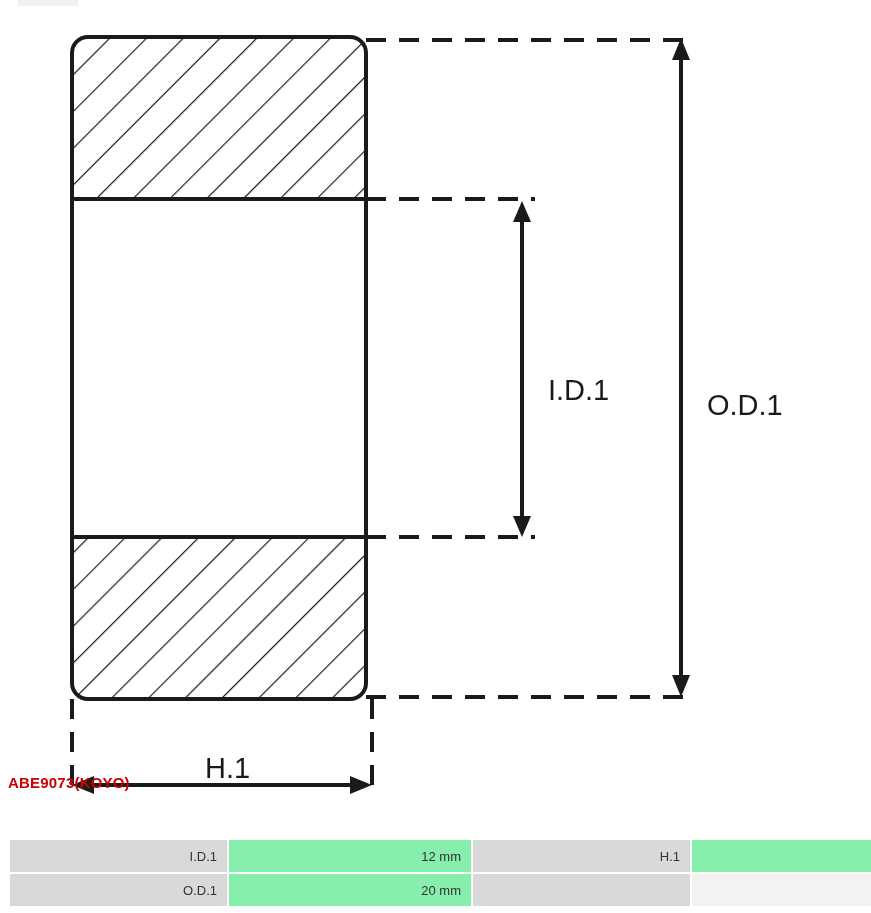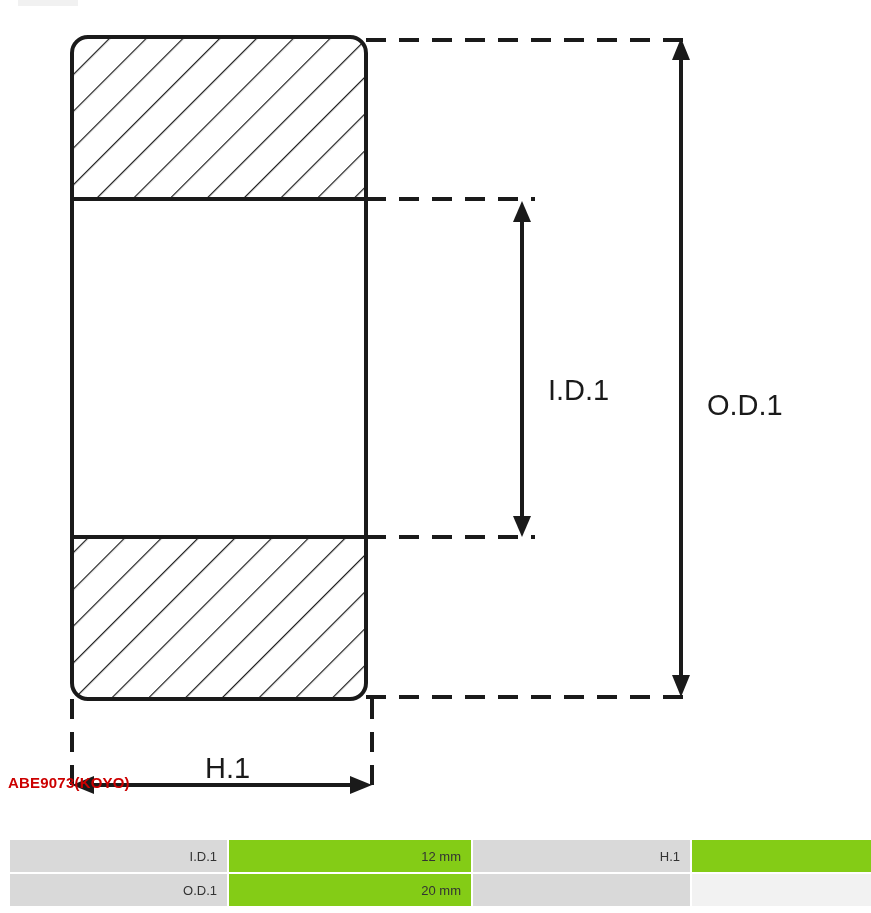--- a/index.html
+++ b/index.html
@@ -53,21 +53,21 @@
     color: #333333;
     padding: 3px 10px;
     vertical-align: middle;
   }
   td.key-cell {
     background: #d9d9d9;
     text-align: right;
     width: 197px;
   }
   td.val-cell {
-    background: #84cc16;
+    background: #86efac;
     text-align: right;
     width: 222px;
   }
   td.blank-cell {
     background: #f2f2f2;
   }
   td.blank-key {
     background: #d9d9d9;
   }
   .topmark {

